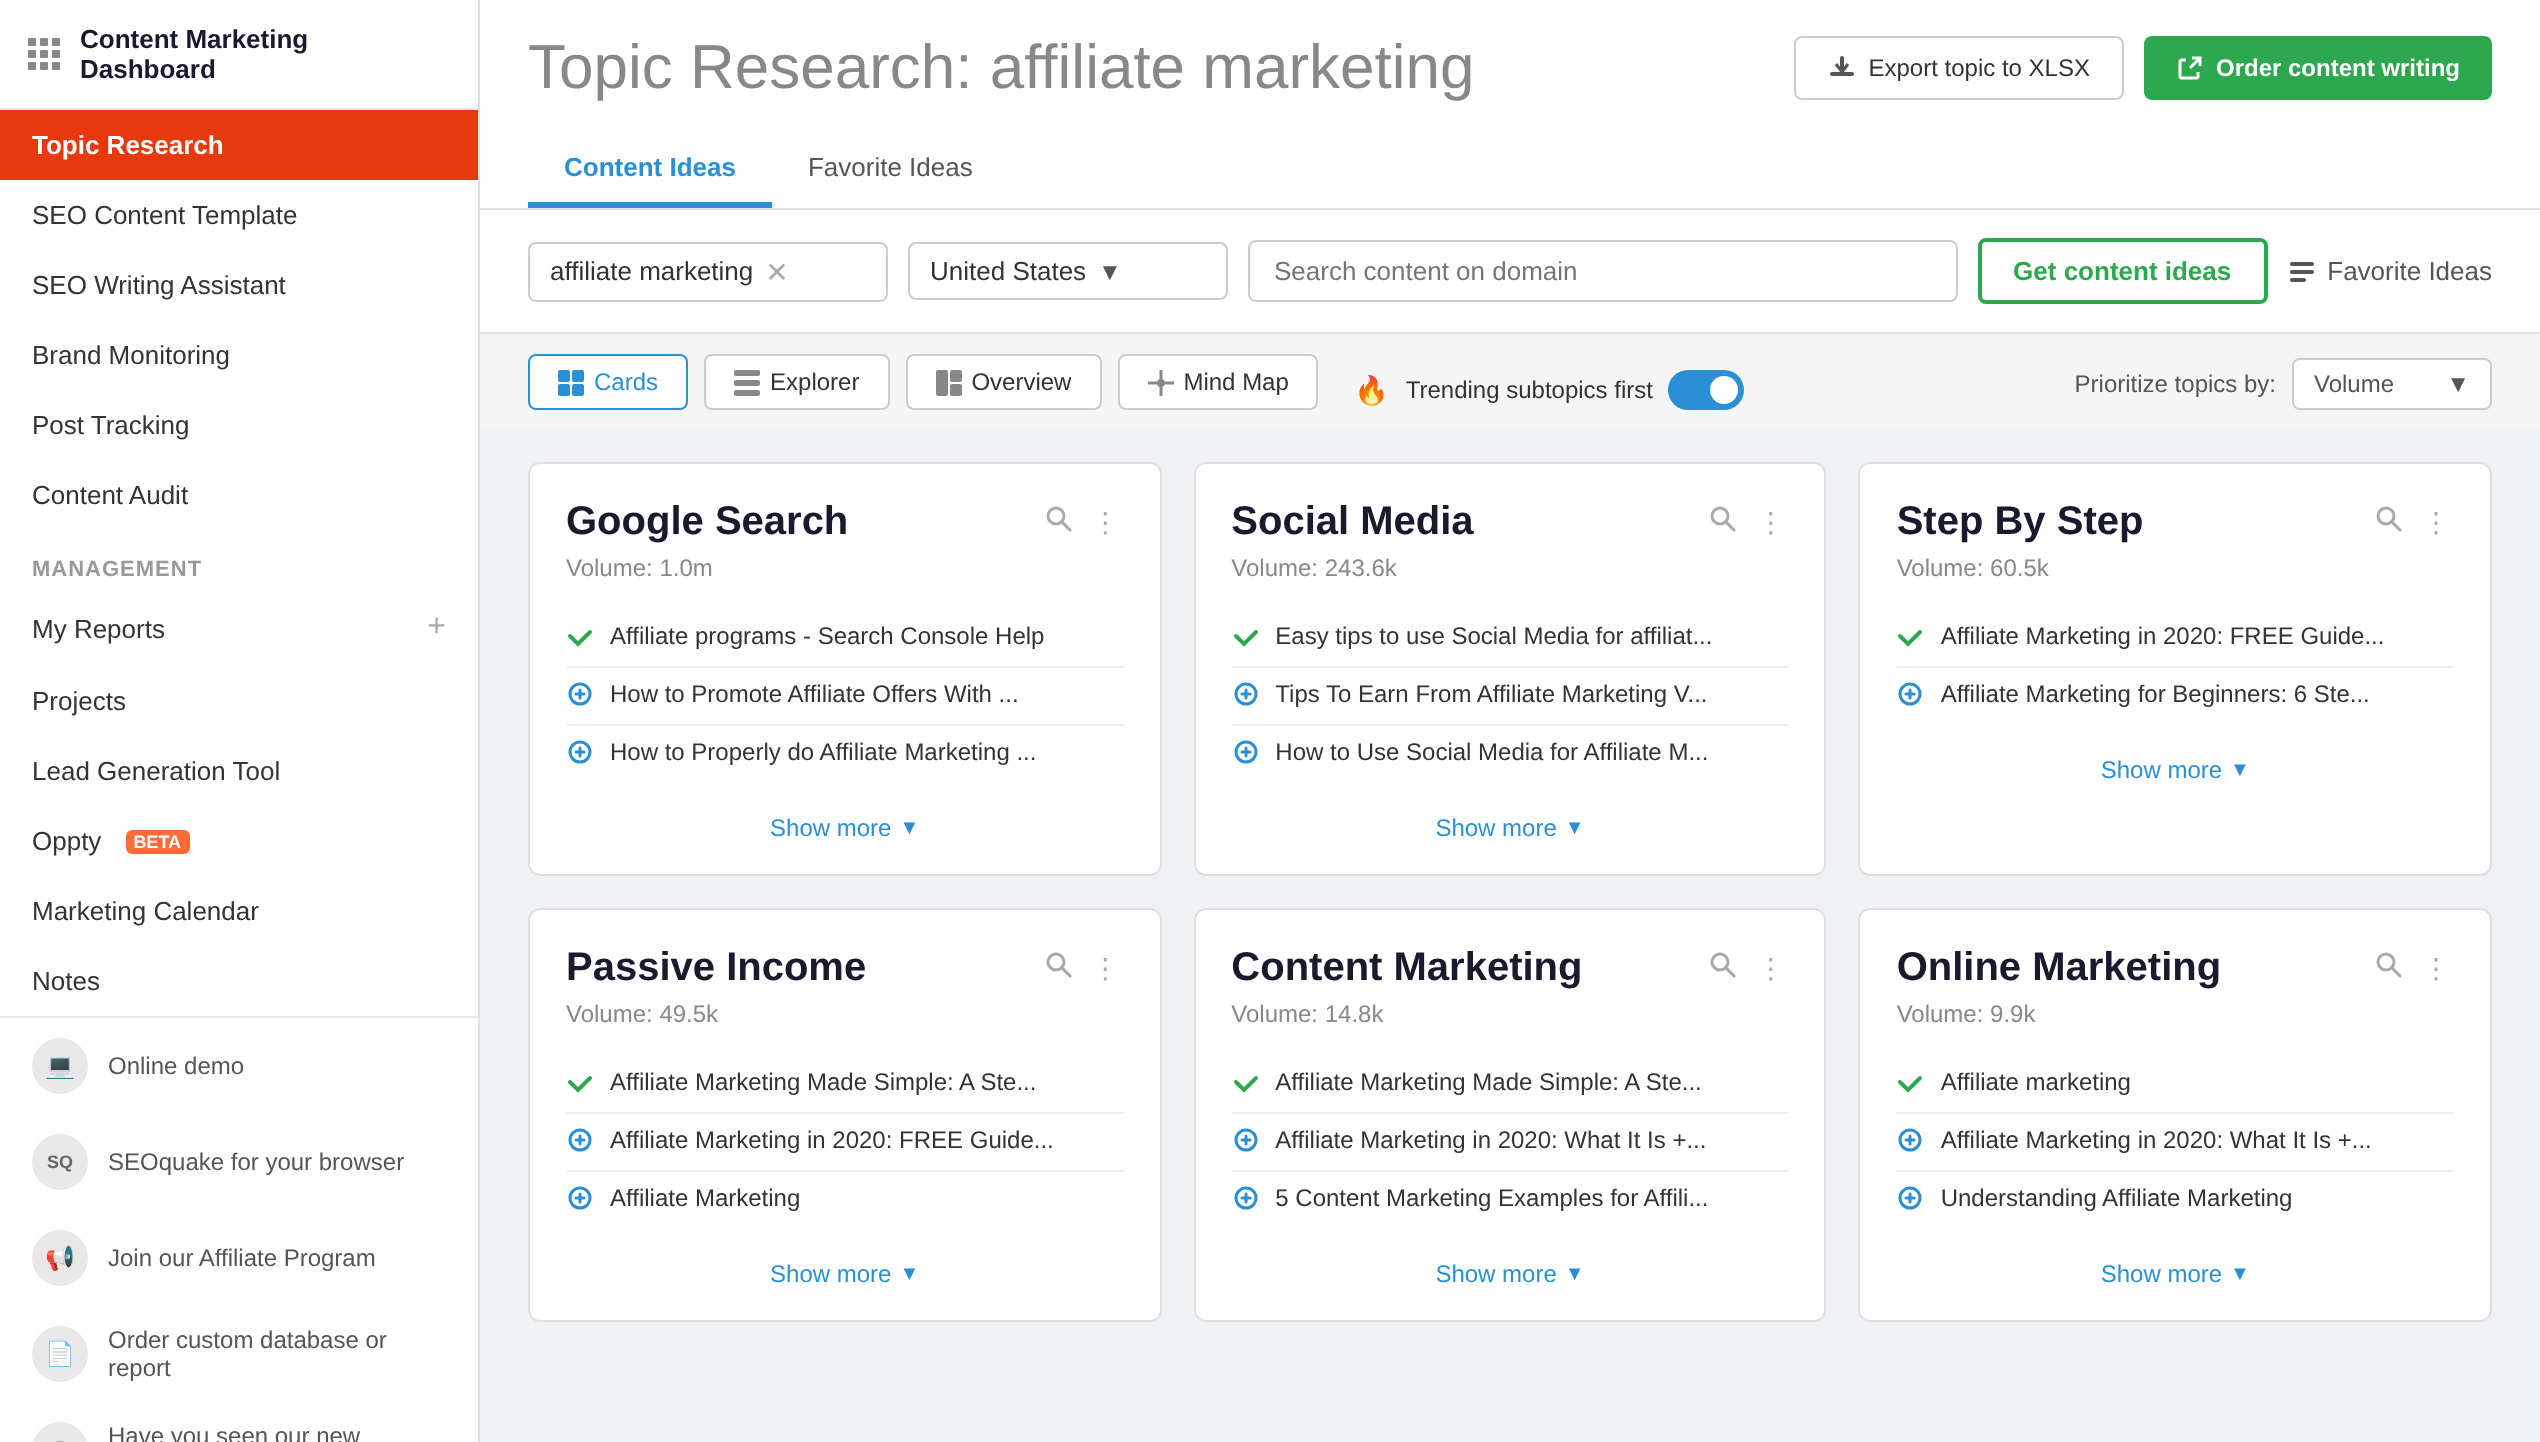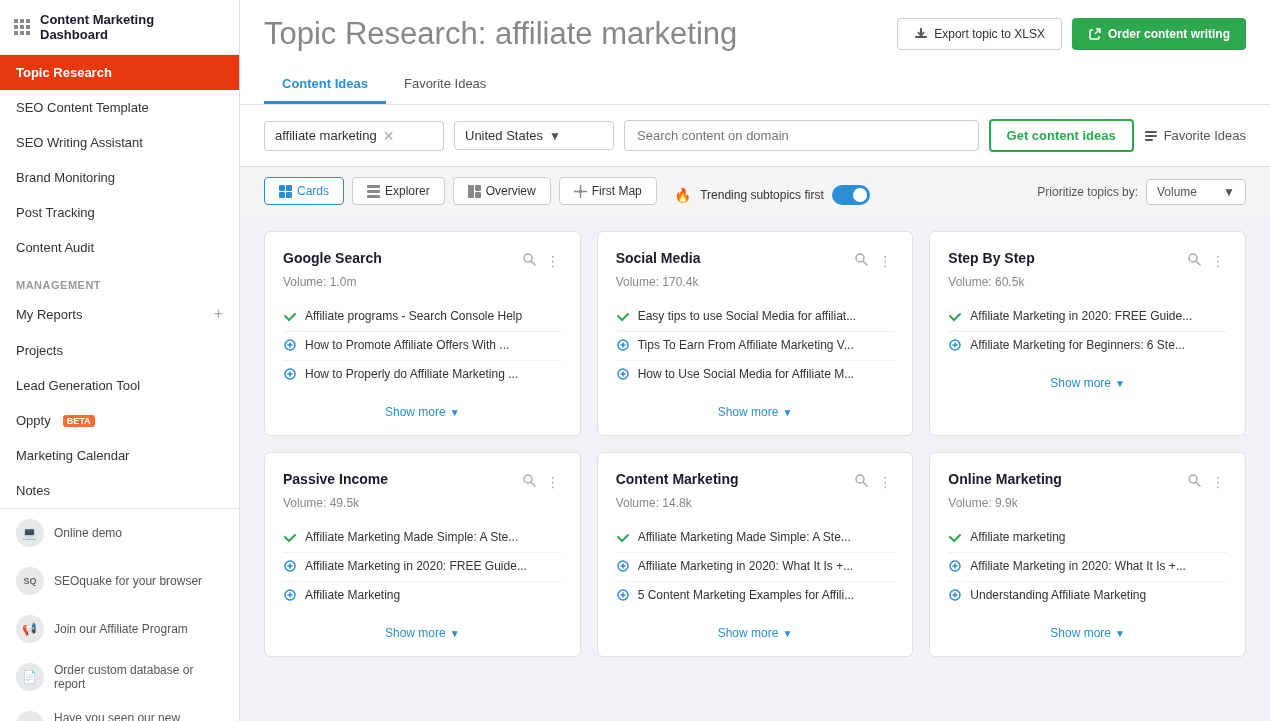--- a/index.html
+++ b/index.html
@@ -323,21 +323,21 @@
       display: flex;
       flex-direction: column;
     }
     .card-header {
       display: flex;
       align-items: flex-start;
       justify-content: space-between;
       margin-bottom: 4px;
     }
     .card-title {
-      font-size: 14px;
+      font-size: 20px;
       font-weight: 700;
       color: #1a1a2e;
     }
     .card-actions {
       display: flex;
       gap: 6px;
       align-items: center;
     }
     .card-icon-btn {
       color: #aaa;
@@ -550,21 +550,21 @@
       <span>Overview</span>
     </button>
     <button class="view-btn">
       <svg width="13" height="13" viewBox="0 0 13 13">
           <circle cx="6.5" cy="6.5" r="2" fill="#888"></circle>
           <line x1="6.5" y1="0" x2="6.5" y2="4.5" stroke="#888" stroke-width="1.5"></line>
           <line x1="6.5" y1="8.5" x2="6.5" y2="13" stroke="#888" stroke-width="1.5"></line>
           <line x1="0" y1="6.5" x2="4.5" y2="6.5" stroke="#888" stroke-width="1.5"></line>
           <line x1="8.5" y1="6.5" x2="13" y2="6.5" stroke="#888" stroke-width="1.5"></line>
         </svg>
-      <span>First Map</span>
+      <span>Mind Map</span>
     </button>
     <div class="trending-toggle">
       <span class="flame-icon">🔥</span>
       <span>Trending subtopics first</span>
       <div class="toggle-switch"></div>
     </div>
     <div class="prioritize-row">
       <span>Prioritize topics by:</span>
       <div class="volume-select">
         <span>Volume</span>
@@ -628,21 +628,21 @@
         <div class="card-actions">
           <span class="card-icon-btn">
             <svg width="14" height="14" viewBox="0 0 14 14">
                   <circle cx="6" cy="6" r="4" stroke="#aaa" stroke-width="1.5" fill="none"></circle>
                   <line x1="9.2" y1="9.2" x2="13" y2="13" stroke="#aaa" stroke-width="1.5" stroke-linecap="round"></line>
                 </svg>
           </span>
           <span class="card-icon-btn">⋮</span>
         </div>
       </div>
-      <div class="card-volume">Volume: 170.4k</div>
+      <div class="card-volume">Volume: 243.6k</div>
       <div>
             <div class="card-item">
         <span class="card-item-icon">
           <svg width="14" height="14" viewBox="0 0 14 14">
                   <path d="M2 7l4 4 6-6" stroke="#2ea84f" stroke-width="2" fill="none" stroke-linecap="round"></path>
                 </svg>
         </span>
         <span class="card-item-text">Easy tips to use Social Media for affiliat...</span>
       </div>
             <div class="card-item">

